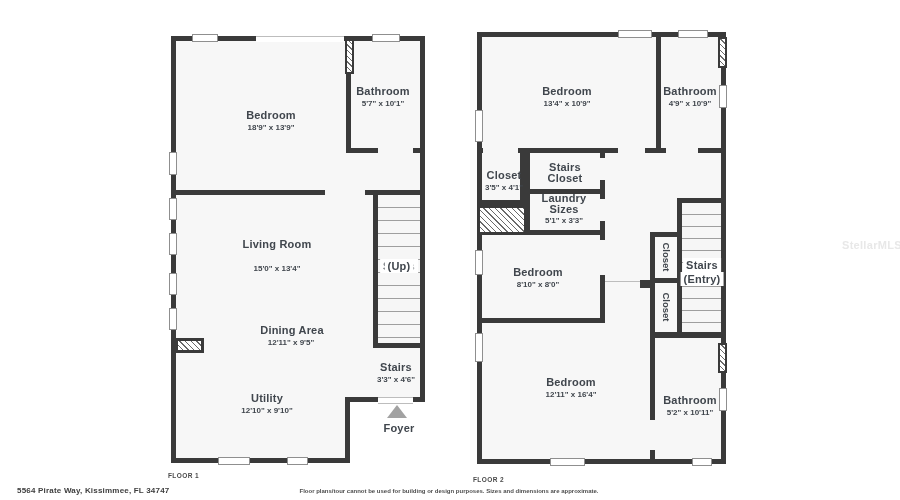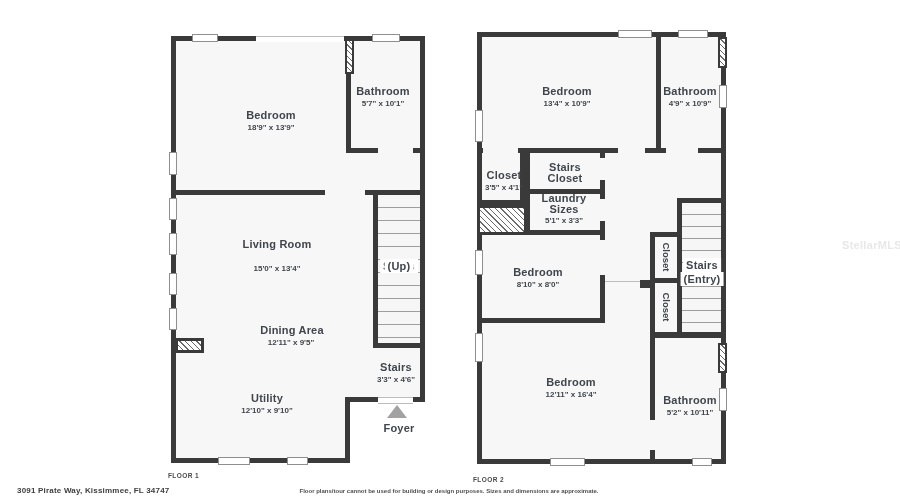--- a/index.html
+++ b/index.html
@@ -168,16 +168,16 @@
     <div class="vert" style="left:666px;top:307px">Closet</div>
     <div class="room-name onstairs" style="left:702px;top:265px">Stairs</div>
     <div class="room-name onstairs" style="left:702px;top:279px">(Entry)</div>
     <div class="room-name" style="left:571px;top:382px">Bedroom</div>
     <div class="room-dims" style="left:571px;top:394px">12'11" x 16'4"</div>
     <div class="room-name" style="left:690px;top:400px">Bathroom</div>
     <div class="room-dims" style="left:690px;top:412px">5'2" x 10'11"</div>
     <div class="floor-tag" style="left:473px;top:476px">FLOOR 2</div>
   </div>
 
-  <div class="address">3091 Pirate Way, Kissimmee, FL 34747</div>
+  <div class="address">5564 Pirate Way, Kissimmee, FL 34747</div>
   <div class="disclaimer">Floor plans/tour cannot be used for building or design purposes. Sizes and dimensions are approximate.</div>
   <div class="watermark">StellarMLS</div>
 </div>
 
 </body></html>

